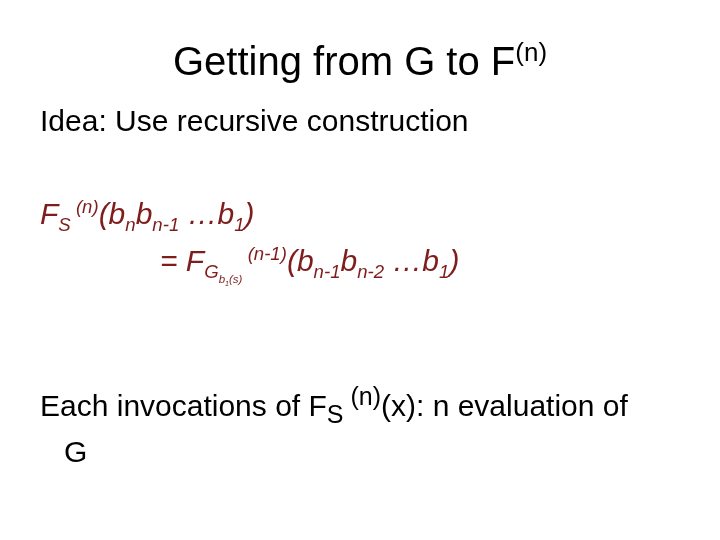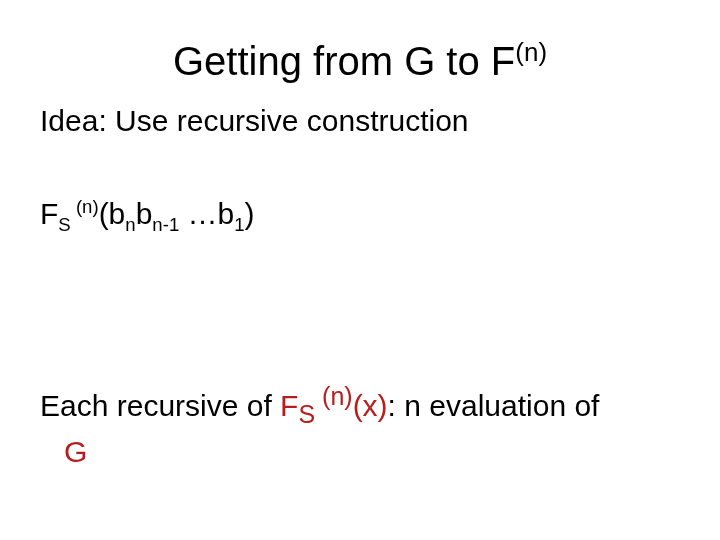--- a/index.html
+++ b/index.html
@@ -33,24 +33,25 @@
   .idea {
     position: absolute;
     top: 104px;
     left: 40px;
     font-size: 30px;
   }
   .formula-block {
     position: absolute;
     top: 192px;
     left: 40px;
-    color: #000000;
+    color: #7f1d1d;
     font-size: 30px;
     line-height: 1.45;
     white-space: nowrap;
+    font-style: italic;
   }
   .formula-block .line1 {
     display: block;
   }
   .formula-block .line2 {
     display: block;
     padding-left: 120px;
   }
   .formula-block .line3 {
     display: block;
@@ -70,38 +71,41 @@
     left: 40px;
     right: 40px;
     font-size: 30px;
     line-height: 1.35;
   }
   .summary .l2 {
     display: block;
     padding-left: 24px;
   }
   .red {
-    color: #b91c1c;
+    color: #000000;
   }
 </style>
 </head>
 <body>
 
 <div class="slide">
 
   <div class="title">
     <span>Getting from G to F</span><sup>(n)</sup>
   </div>
 
   <div class="idea">Idea: Use recursive construction</div>
 
   <div class="formula-block">
     <span class="line1">
       <span>F</span><sub>S</sub><sup> (n)</sup><span>(b</span><sub>n</sub><span>b</span><sub>n-1</sub><span> …b</span><sub>1</sub><span>)</span>
     </span>
+    <span class="line2">
+      <span>= F</span><sub><span>G</span><sub><span>b</span><sub>1</sub><span>(s)</span></sub></sub><sup> (n-1)</sup><span>(b</span><sub>n-1</sub><span>b</span><sub>n-2</sub><span> …b</span><sub>1</sub><span>)</span>
+    </span>
   </div>
 
   <div class="summary">
-    <span>Each recursive of </span><span class="red"><span>F</span><sub>S</sub><sup> (n)</sup><span>(x)</span></span><span>: n evaluation of</span>
+    <span>Each invocations of </span><span class="red"><span>F</span><sub>S</sub><sup> (n)</sup><span>(x)</span></span><span>: n evaluation of</span>
     <span class="l2"><span class="red">G</span></span>
   </div>
 
 </div>
 
 </body></html>

